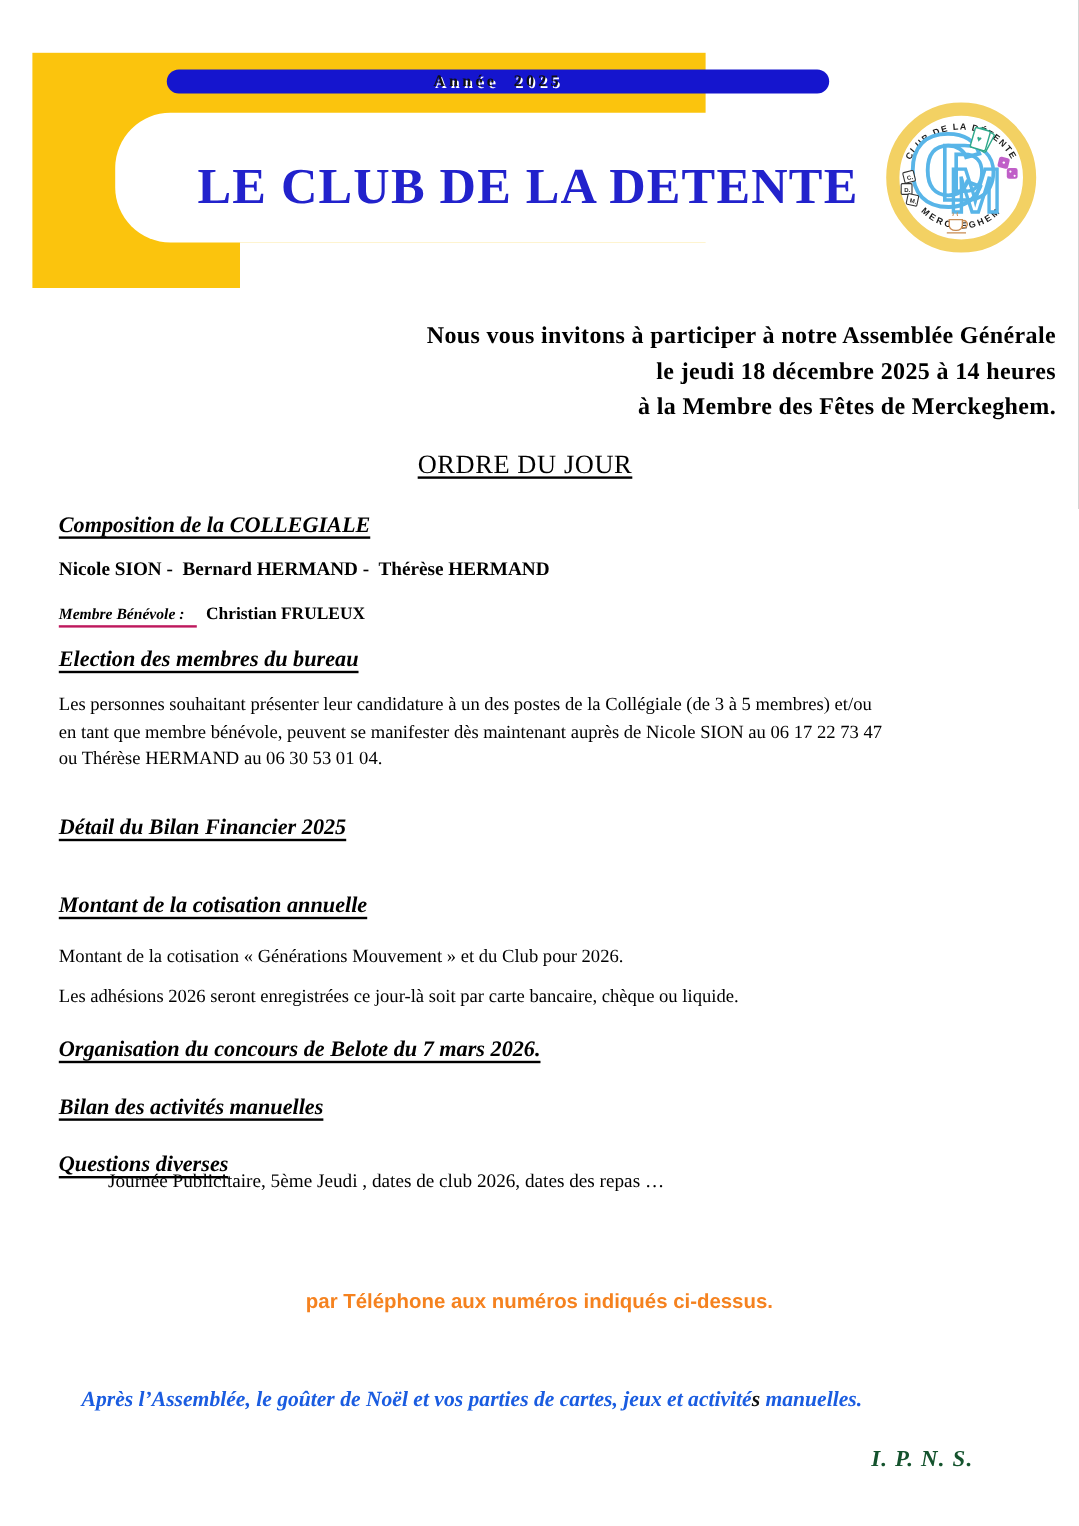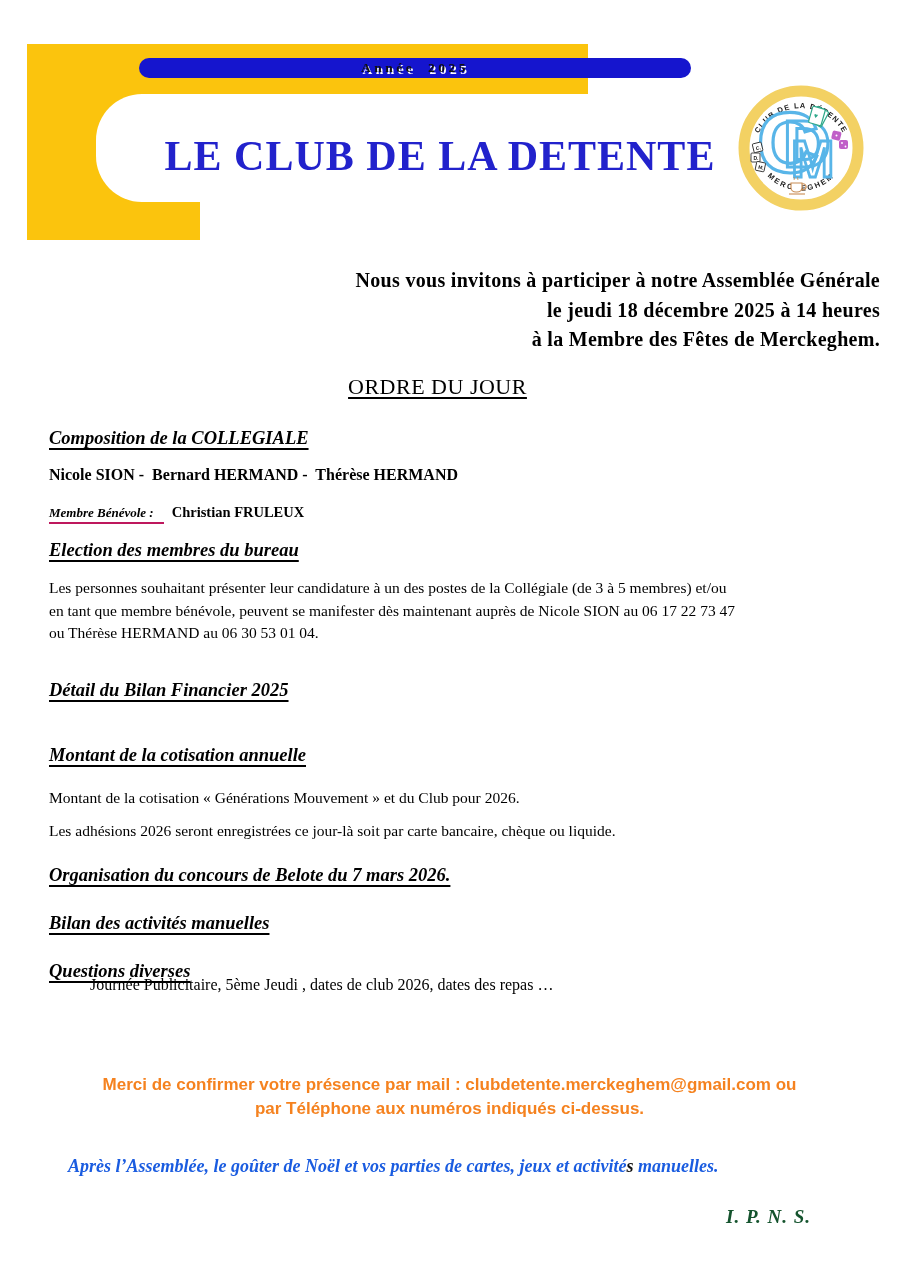--- a/index.html
+++ b/index.html
@@ -127,21 +127,20 @@
   <div class="section-h" style="top:745px">Montant de la cotisation annuelle</div>
   <div class="body-p" style="top:787px">Montant de la cotisation « Générations Mouvement » et du Club pour 2026.</div>
   <div class="body-p" style="top:820px">Les adhésions 2026 seront enregistrées ce jour-là soit par carte bancaire, chèque ou liquide.</div>
 
   <div class="section-h" style="top:865px">Organisation du concours de Belote du 7 mars 2026.</div>
   <div class="section-h" style="top:913px">Bilan des activités manuelles</div>
   <div class="section-h" style="top:961px">Questions diverses</div>
   <div class="qdetail">Journée Publicitaire, 5ème Jeudi , dates de club 2026, dates des repas …</div>
 
   <div class="confirm">
-    <div>Merci de confirmer votre présence par mail : clubdetente.merckeghem@gmail.com ou</div>
     <div>par Téléphone aux numéros indiqués ci-dessus.</div>
   </div>
 
   <div class="closing"><span>Après l’Assemblée, le goûter de Noël et vos parties de cartes, jeux et activité</span><span class="black-s">s</span><span> manuelles.</span></div>
 
   <div class="ipns">I. P. N. S.</div>
 
 </div>
 
 </body></html>

